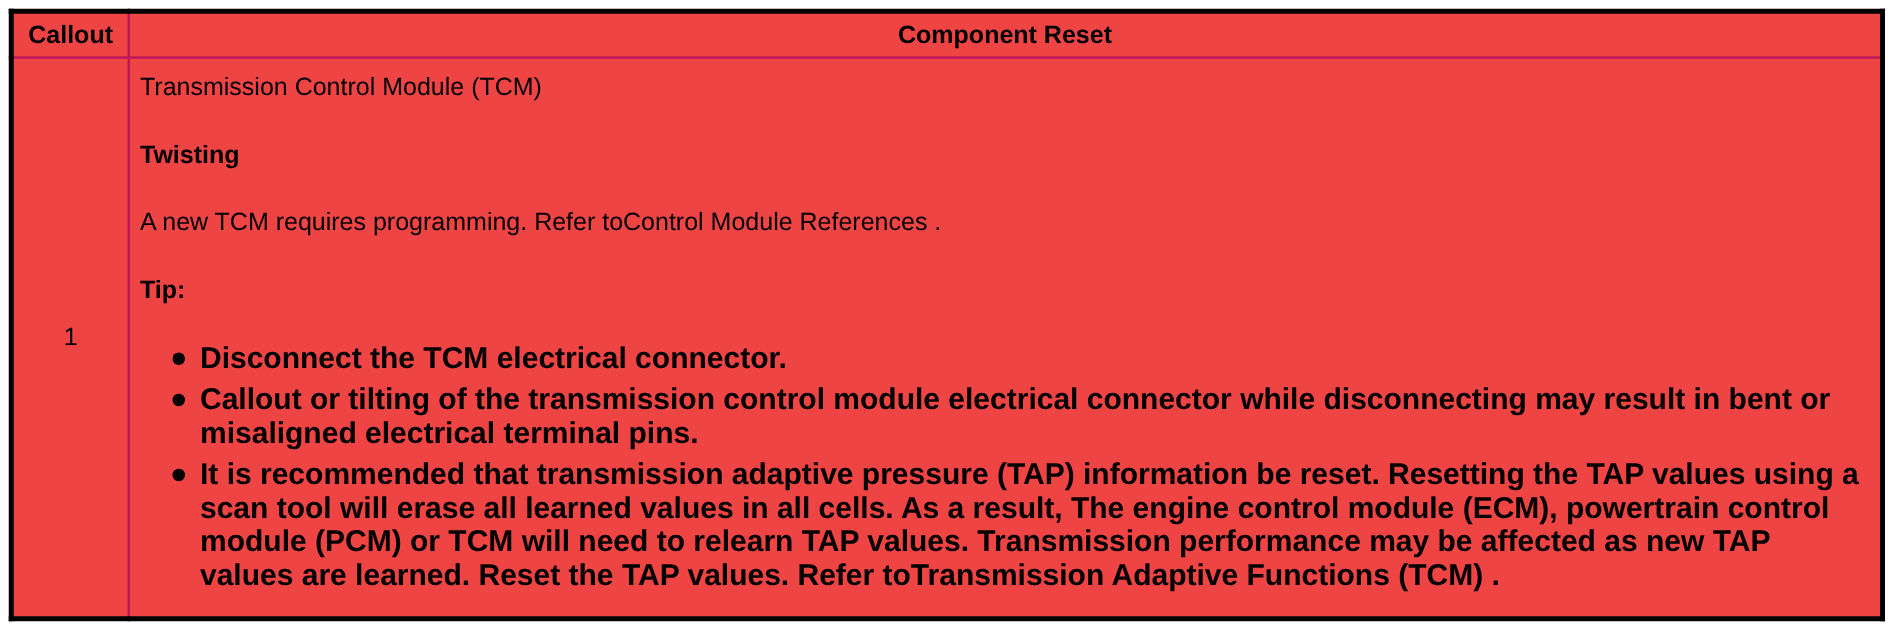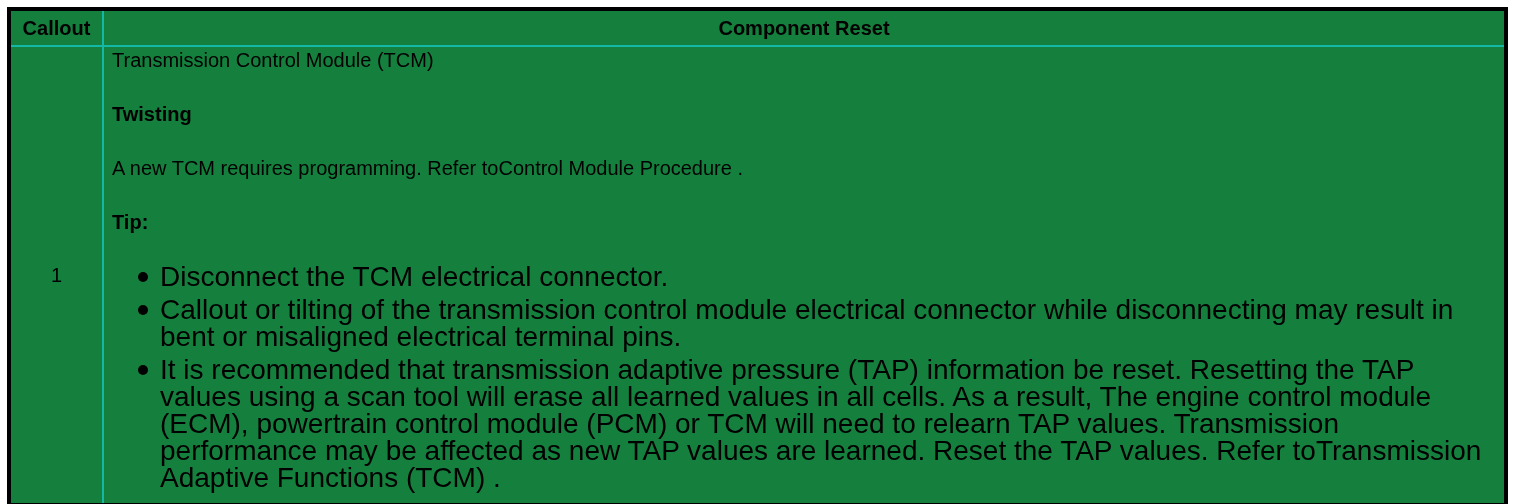--- a/index.html
+++ b/index.html
@@ -15,62 +15,63 @@
   table.component-table {
     border-collapse: collapse;
     table-layout: fixed;
     margin: 7px 0 0 7px;
     width: 1501px;
     height: 490px;
     border: 4px solid #000000;
     background: #ffffff;
   }
   th, td {
-    border: 2px solid #14b8a6;
-    background: #15803d;
+    border: 2px solid #be185d;
+    background: #ef4444;
   }
   col.callout-col { width: 94px; }
   thead tr { height: 37px; }
   th.header-cell {
     font-size: 20px;
     font-weight: bold;
     text-align: center;
     vertical-align: middle;
     padding: 0 2px;
     white-space: nowrap;
   }
   td.callout-cell {
     text-align: center;
     vertical-align: middle;
     font-size: 20px;
     font-weight: normal;
   }
   td.component-cell {
     vertical-align: top;
-    padding: 0 8px 6px 8px;
+    padding: 10px 8px 6px 8px;
   }
   .para {
     margin: 0 0 27px 0;
     font-size: 20px;
     line-height: 27px;
     font-weight: normal;
   }
   .para.bold { font-weight: bold; }
   ul.tip-list {
     list-style: none;
     margin: 0;
     padding: 0;
   }
   ul.tip-list li {
     position: relative;
     padding-left: 48px;
     margin: 0 0 6px 0;
-    font-size: 28px;
+    font-size: 24px;
     line-height: 27px;
     max-width: 1335px;
+    font-weight: bold;
   }
   ul.tip-list li .bullet-dot {
     position: absolute;
     left: 26px;
     top: 9px;
     width: 10px;
     height: 10px;
     border-radius: 50%;
     background: #000000;
   }
@@ -88,21 +89,21 @@
       <th class="header-cell">Callout</th>
       <th class="header-cell">Component Reset</th>
     </tr>
   </thead>
   <tbody>
     <tr>
       <td class="callout-cell">1</td>
       <td class="component-cell">
         <p class="para">Transmission Control Module (TCM)</p>
         <p class="para bold">Twisting</p>
-        <p class="para">A new TCM requires programming. Refer toControl Module Procedure .</p>
+        <p class="para">A new TCM requires programming. Refer toControl Module References .</p>
         <p class="para bold">Tip:</p>
         <ul class="tip-list">
           <li><span class="bullet-dot"></span><span>Disconnect the TCM electrical connector.</span></li>
           <li><span class="bullet-dot"></span><span>Callout or tilting of the transmission control module electrical connector while disconnecting may result in bent or misaligned electrical terminal pins.</span></li>
           <li><span class="bullet-dot"></span><span>It is recommended that transmission adaptive pressure (TAP) information be reset. Resetting the TAP values using a scan tool will erase all learned values in all cells. As a result, The engine control module (ECM), powertrain control module (PCM) or TCM will need to relearn TAP values. Transmission performance may be affected as new TAP values are learned. Reset the TAP values. Refer toTransmission Adaptive Functions (TCM) .</span></li>
         </ul>
       </td>
     </tr>
   </tbody>
 </table>

